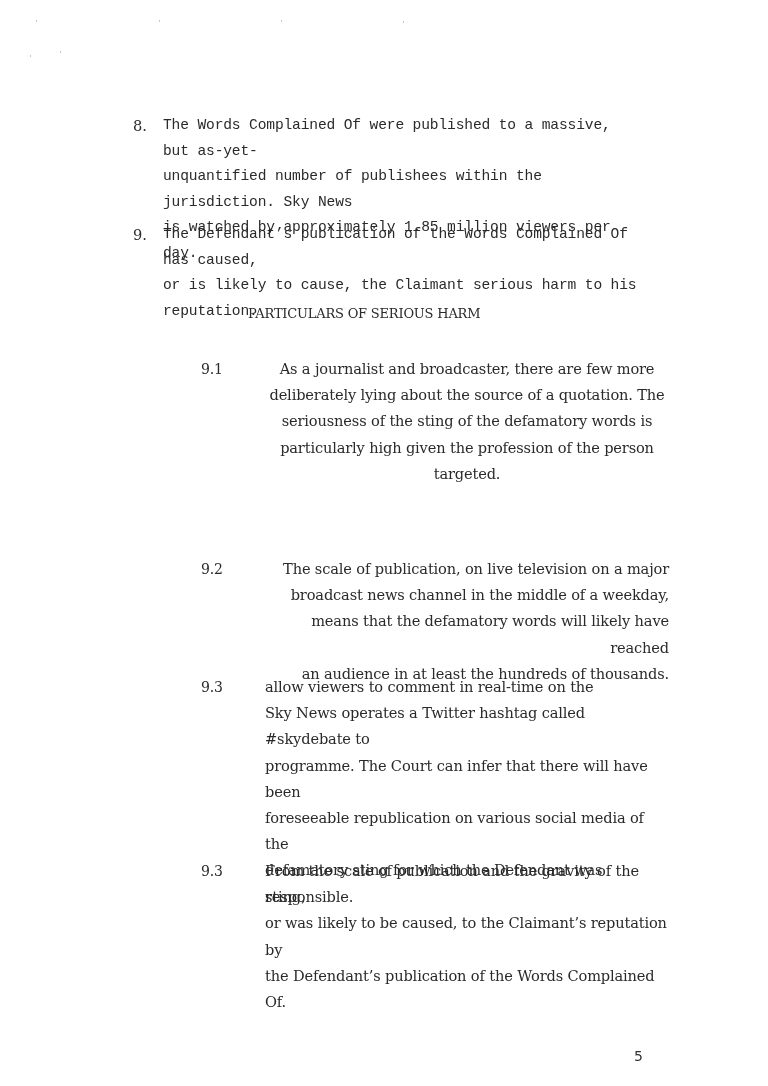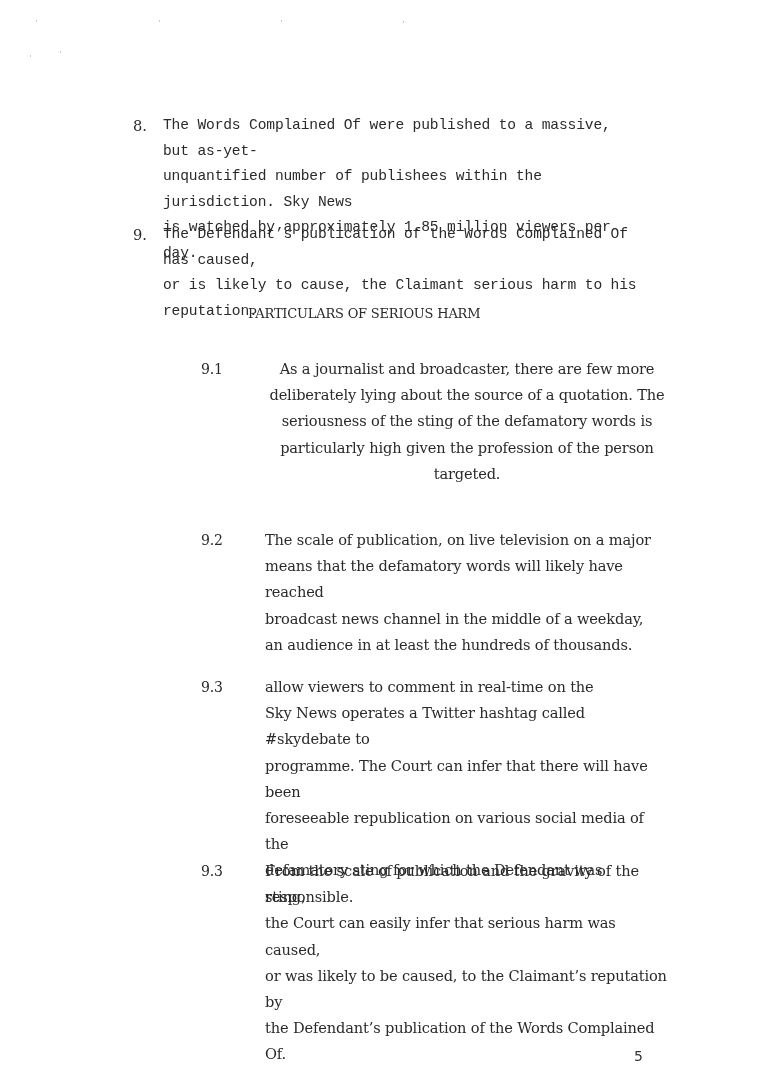--- a/index.html
+++ b/index.html
@@ -114,46 +114,45 @@
     <span class="num">9.1</span>
     <div class="body">
       <div>As a journalist and broadcaster, there are few more</div>
       <div>deliberately lying about the source of a quotation. The</div>
       <div>seriousness of the sting of the defamatory words is</div>
       <div>particularly high given the profession of the person</div>
       <div>targeted.</div>
     </div>
   </div>
 
-  <div class="sub" style="top:527px;">
+  <div class="sub" style="top:556px;text-align:right;">
     <span class="num">9.2</span>
     <div class="body">
       <div>The scale of publication, on live television on a major</div>
+      <div>broadcast news channel in the middle of a weekday,</div>
       <div>means that the defamatory words will likely have reached</div>
-      <div>broadcast news channel in the middle of a weekday,</div>
       <div>an audience in at least the hundreds of thousands.</div>
     </div>
   </div>
 
   <div class="sub" style="top:674px;">
     <span class="num">9.3</span>
     <div class="body">
       <div>allow viewers to comment in real-time on the</div>
       <div>Sky News operates a Twitter hashtag called #skydebate to</div>
       <div>programme. The Court can infer that there will have been</div>
       <div>foreseeable republication on various social media of the</div>
       <div>defamatory sting for which the Defendant was</div>
       <div>responsible.</div>
     </div>
   </div>
 
   <div class="sub" style="top:858px;">
     <span class="num">9.3</span>
     <div class="body">
       <div>From the scale of publication and the gravity of the sting,</div>
-      <div>the Court can easily infer that serious harm was caused,</div>
       <div>or was likely to be caused, to the Claimant’s reputation by</div>
       <div>the Defendant’s publication of the Words Complained Of.</div>
     </div>
   </div>
 
   <div class="page-number">5</div>
 </div>
 
 </body></html>

